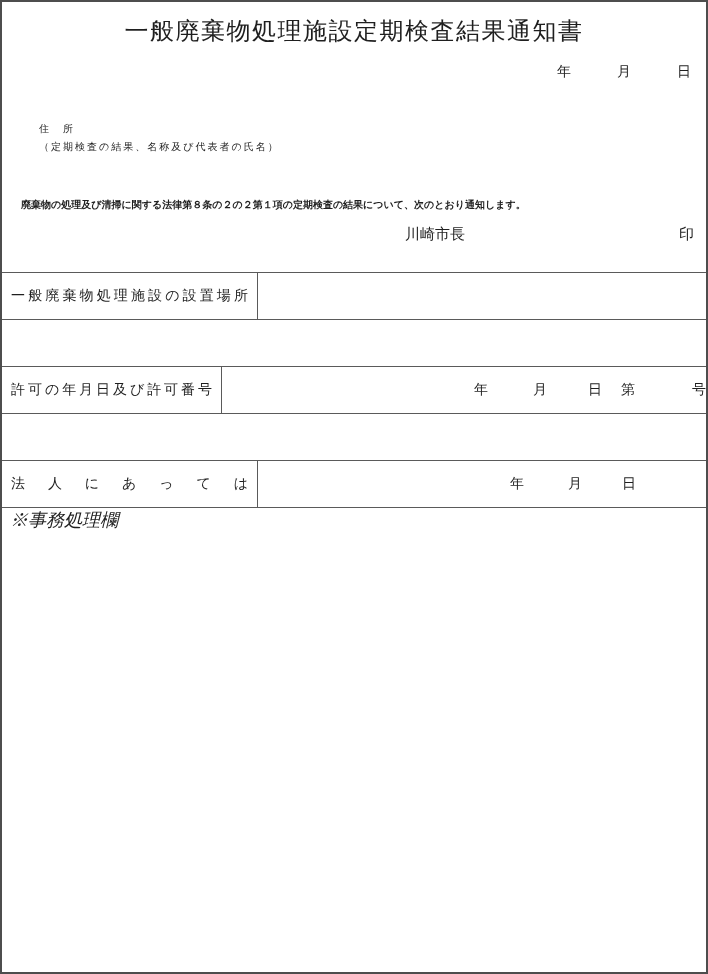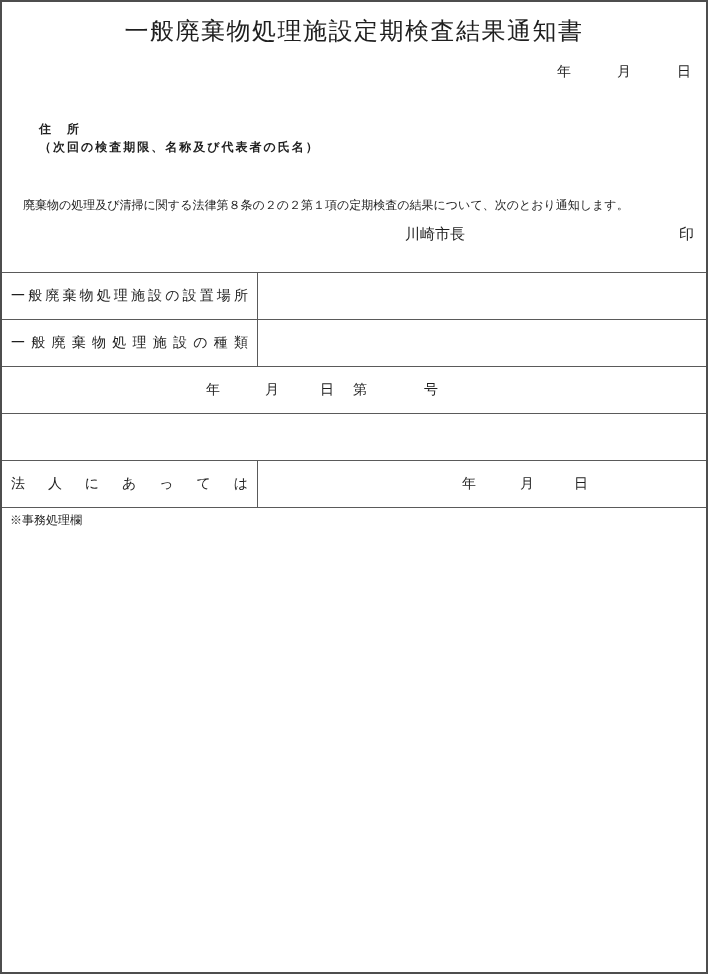--- a/index.html
+++ b/index.html
@@ -32,61 +32,62 @@
     margin-top: 14px;
     display: flex;
     justify-content: flex-end;
     gap: 46px;
     padding-right: 15px;
     font-size: 14px;
     line-height: 20px;
   }
   .recipient {
     margin: 38px 0 0 37px;
-    font-size: 12px;
+    font-size: 10px;
     line-height: 18px;
-    font-weight: bold;
   }
   .recipient .row {
     letter-spacing: 2px;
   }
   .honorific {
     margin-left: 230px;
     letter-spacing: 0;
   }
   .corporate-note {
     letter-spacing: 0.5px;
   }
   .body-text {
     margin: 40px 0 0 0;
     padding: 0 9px;
-    font-size: 12px;
+    font-size: 10px;
     line-height: 18px;
     letter-spacing: 0;
     text-align: left;
+    font-weight: bold;
   }
   .signer-line {
     margin-top: 10px;
     display: flex;
     font-size: 15px;
     line-height: 20px;
     padding-left: 403px;
   }
   .seal {
     margin-left: 214px;
   }
   .ftable {
     margin-top: 28px;
     border-top: 1px solid #5a5a5a;
   }
   .frow {
     display: flex;
     height: 47px;
     box-sizing: border-box;
     border-bottom: 1px solid #5a5a5a;
+    gap: 48px;
   }
   .label-cell {
     width: 256px;
     box-sizing: border-box;
     border-right: 1px solid #5a5a5a;
     display: flex;
     align-items: center;
     padding: 0 9px;
     font-size: 14px;
   }
@@ -109,68 +110,69 @@
   .permit .tok-day   { margin-left: 41px; }
   .permit .tok-dai   { margin-left: 19px; }
   .permit .tok-go    { margin-left: 57px; }
   
   .next .tok-year  { margin-left: 204px; }
   .next .tok-month { margin-left: 44px; }
   .next .tok-day   { margin-left: 40px; }
   .admin-section {
     flex: 1;
     padding: 3px 8px;
-    font-size: 12px;
+    font-size: 18px;
     line-height: 19px;
+    font-style: italic;
   }
 </style>
 </head>
 <body>
 
 <div class="page">
 
   <h1 class="doc-title">一般廃棄物処理施設定期検査結果通知書</h1>
 
   <div class="date-line">
     <span>年</span>
     <span>月</span>
     <span>日</span>
   </div>
 
   <div class="recipient">
     <div class="row">
       <span>住　所</span>
     </div>
-    <div class="row corporate-note">（次回の検査期限、名称及び代表者の氏名）</div>
+    <div class="row corporate-note">（定期検査の結果、名称及び代表者の氏名）</div>
   </div>
 
   <p class="body-text">　廃棄物の処理及び清掃に関する法律第８条の２の２第１項の定期検査の結果について、次のとおり通知します。</p>
 
   <div class="signer-line">
     <span>川崎市長</span>
     <span class="seal">印</span>
   </div>
 
   <div class="ftable">
 
     <div class="frow">
       <div class="label-cell">
         <span class="jlabel">一般廃棄物処理施設の設置場所</span>
       </div>
       <div class="value-cell"></div>
     </div>
 
     <div class="frow">
+      <div class="value-cell"></div>
+    </div>
+
+    <div class="frow">
       <div class="label-cell">
-        <span class="jlabel">一般廃棄物処理施設の種類</span>
-      </div>
-      <div class="value-cell"></div>
-    </div>
-
-    <div class="frow">
+        <span class="jlabel">許可の年月日及び許可番号</span>
+      </div>
       <div class="value-cell permit">
         <span class="tok tok-year">年</span>
         <span class="tok tok-month">月</span>
         <span class="tok tok-day">日</span>
         <span class="tok tok-dai">第</span>
         <span class="tok tok-go">号</span>
       </div>
     </div>
 
     <div class="frow">

